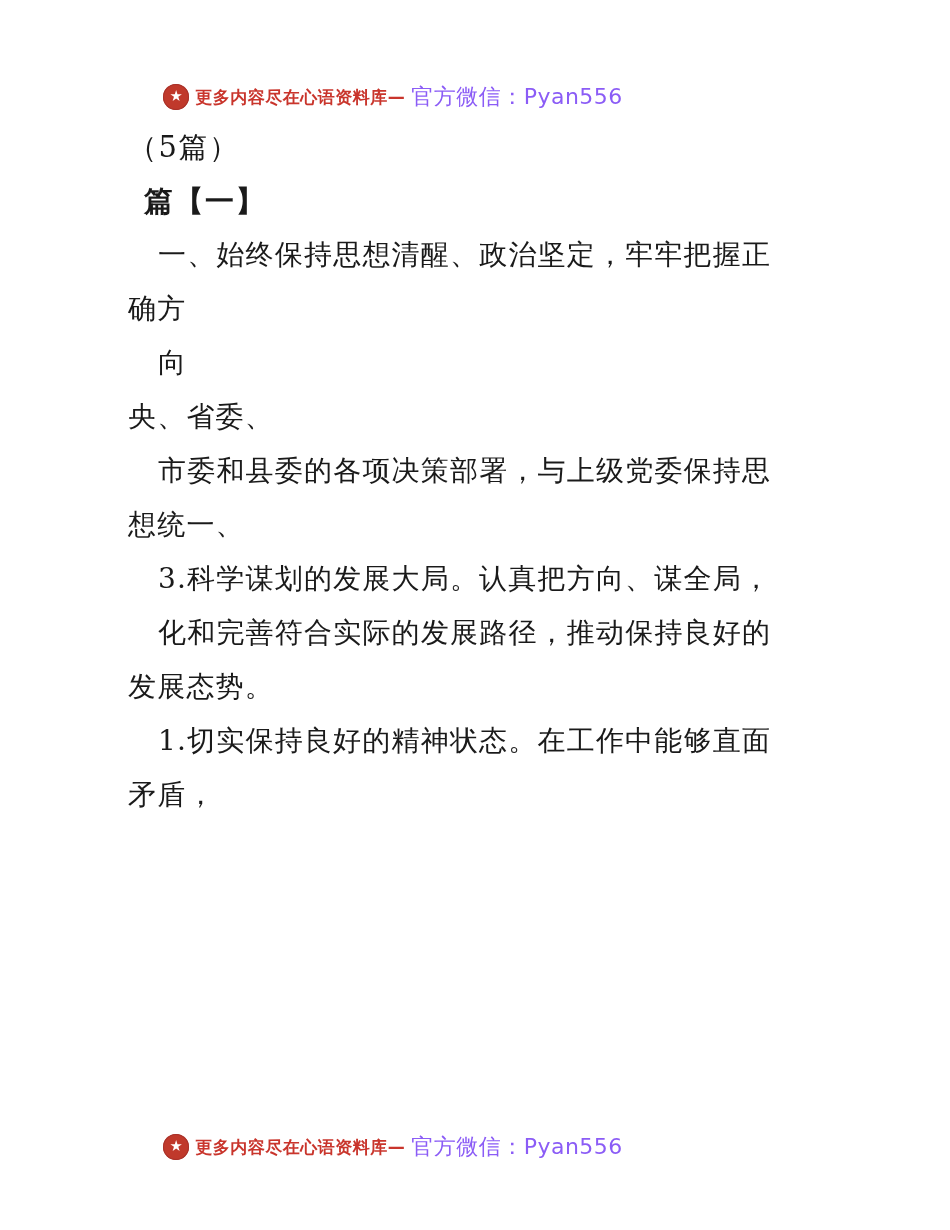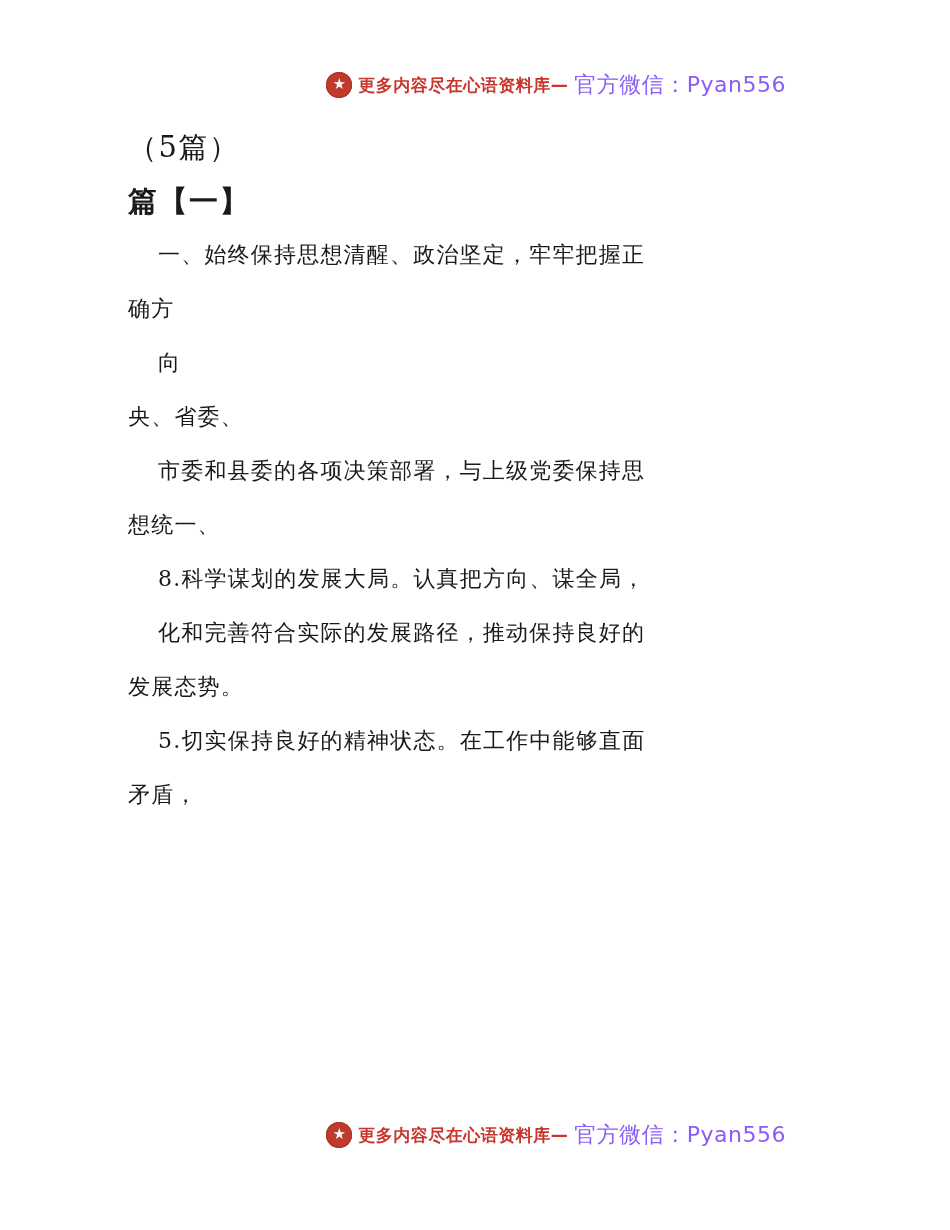--- a/index.html
+++ b/index.html
@@ -21,24 +21,25 @@
     height: 1230px;
     box-sizing: border-box;
   }
 
   
   .watermark {
     position: absolute;
     left: 0;
     width: 786px;
     display: flex;
-    justify-content: flex-end;
+    justify-content: center;
     align-items: center;
     gap: 6px;
     white-space: nowrap;
+    margin-top: 12px;
   }
   .watermark.top { top: 70px; }
   .watermark.bottom { top: 1120px; }
 
   .wm-logo {
     width: 26px;
     height: 26px;
     border-radius: 50%;
     background: #c0392b;
     position: relative;
@@ -72,37 +73,38 @@
 
   
   .doc {
     position: absolute;
     left: 128px;
     top: 120px;
     width: 740px;
   }
   .line {
     font-family: "DejaVu Serif", serif;
-    font-size: 22px;
+    font-size: 28px;
     line-height: 54px;
     color: #1a1a1a;
     letter-spacing: 1.2px;
     white-space: pre;
   }
   .line.indent {
     text-indent: 30px;
   }
   .line.title {
     font-size: 29px;
     letter-spacing: 1.5px;
   }
   .line.heading {
     font-size: 29px;
     font-weight: bold;
     letter-spacing: 1.5px;
+    margin-left: 16px;
   }
 </style>
 </head>
 <body>
 
 <div class="page">
 
   <div class="watermark top">
     <span class="wm-logo"></span>
     <span class="wm-text">更多内容尽在心语资料库—</span>
@@ -111,24 +113,24 @@
 
   <div class="doc">
     <div class="line title">（5篇）</div>
     <div class="line heading">篇【一】</div>
     <div class="line indent">一、始终保持思想清醒、政治坚定，牢牢把握正</div>
     <div class="line">确方</div>
     <div class="line indent">向</div>
     <div class="line">央、省委、</div>
     <div class="line indent">市委和县委的各项决策部署，与上级党委保持思</div>
     <div class="line">想统一、</div>
-    <div class="line indent">8.科学谋划的发展大局。认真把方向、谋全局，</div>
+    <div class="line indent">3.科学谋划的发展大局。认真把方向、谋全局，</div>
     <div class="line indent">化和完善符合实际的发展路径，推动保持良好的</div>
     <div class="line">发展态势。</div>
-    <div class="line indent">5.切实保持良好的精神状态。在工作中能够直面</div>
+    <div class="line indent">1.切实保持良好的精神状态。在工作中能够直面</div>
     <div class="line">矛盾，</div>
   </div>
 
   <div class="watermark bottom">
     <span class="wm-logo"></span>
     <span class="wm-text">更多内容尽在心语资料库—</span>
     <span class="wm-text2">官方微信：Pyan556</span>
   </div>
 
 </div>

